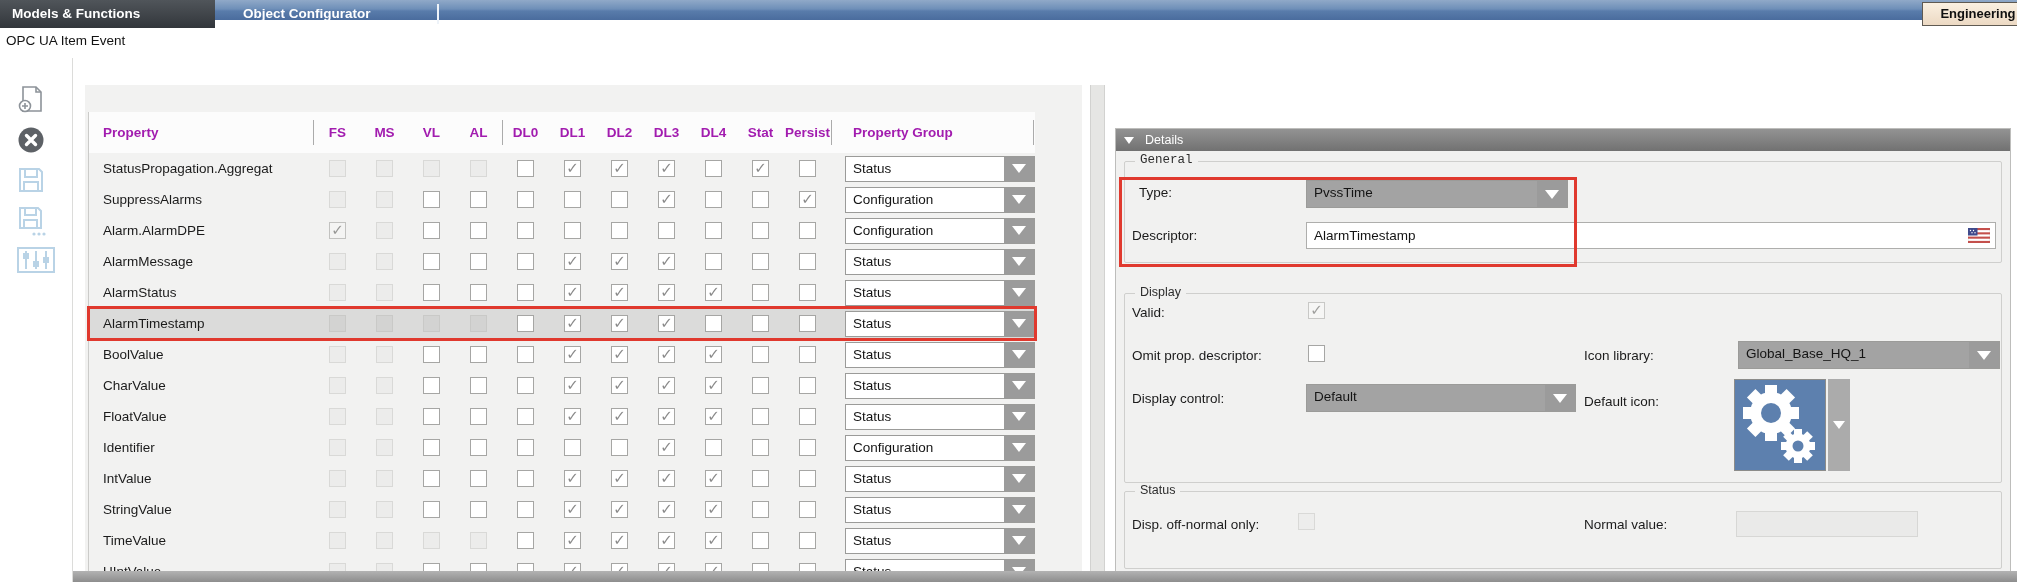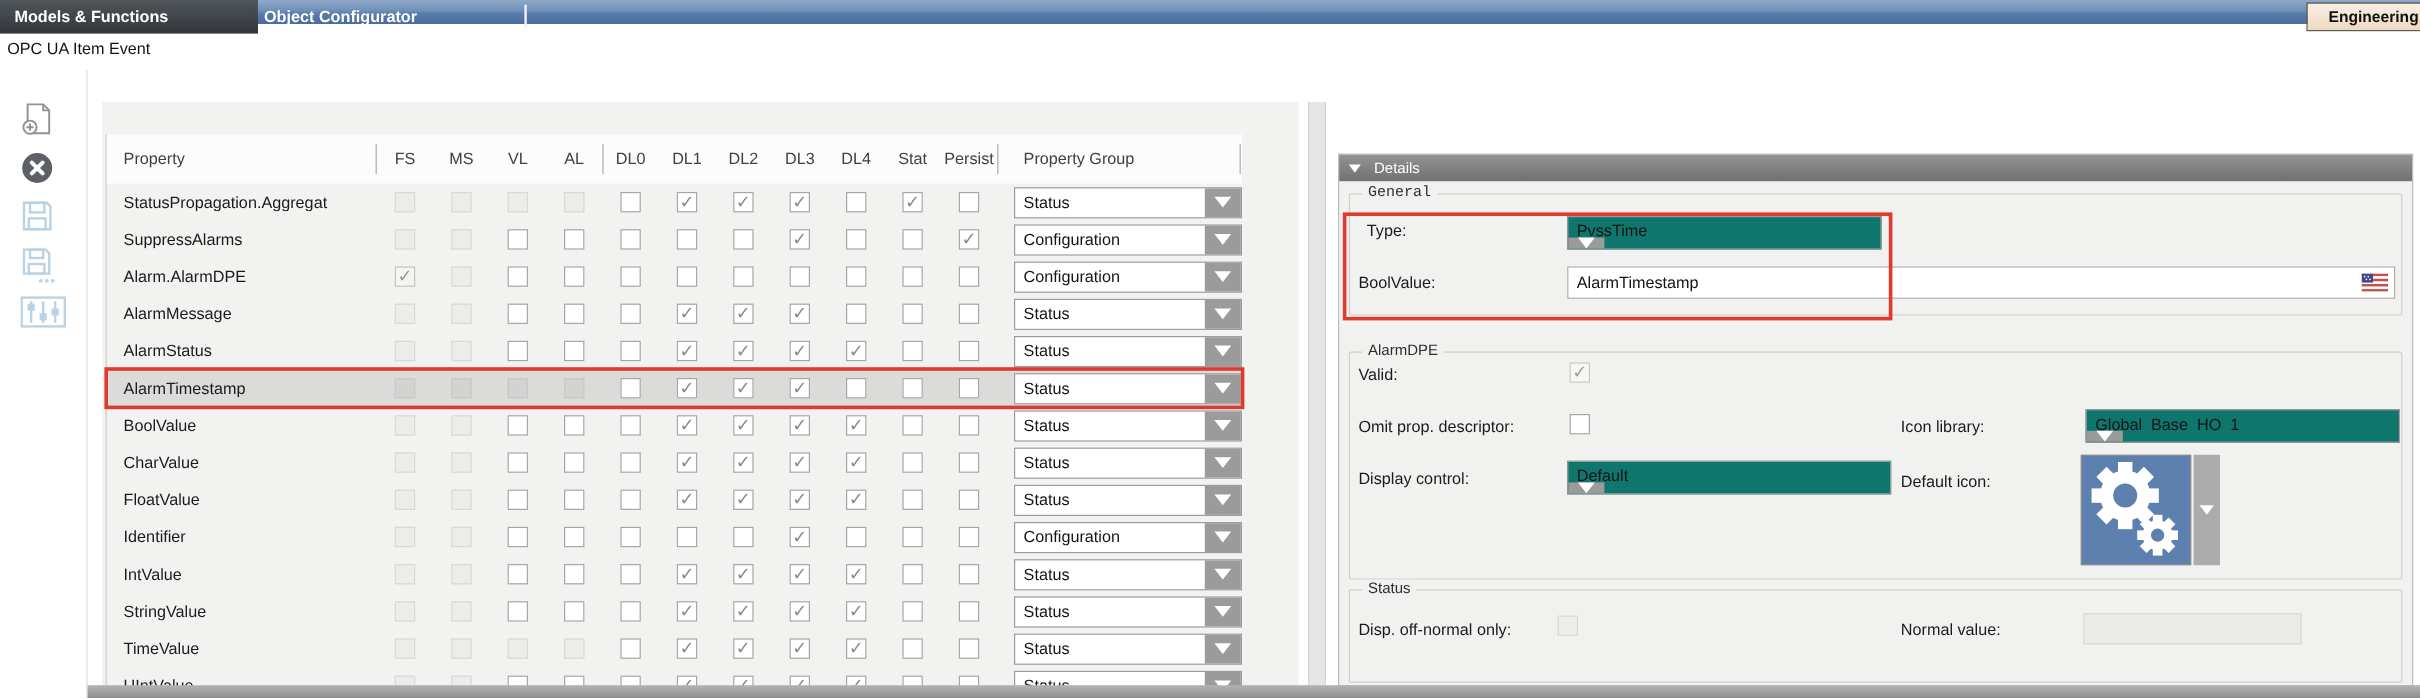--- a/index.html
+++ b/index.html
@@ -6,21 +6,21 @@
   body{
     width:2017px;height:582px;position:relative;overflow:hidden;background:#ffffff;
     font-family:"Liberation Sans",sans-serif;color:#141414;
   }
   
   .tabbar{position:absolute;left:0;top:0;width:2017px;height:20px;
     background:linear-gradient(#90a9c8,#6e8fb8 45%,#597cab 55%,#4a6c9d);}
   .tab-dark{position:absolute;left:0;top:0;width:215px;height:28px;box-sizing:border-box;
     background:linear-gradient(#50555a,#32363b);color:#fff;font-weight:bold;font-size:13.5px;
     line-height:28px;padding-left:12px;}
-  .tab-blue-label{position:absolute;left:220px;top:0;height:28px;line-height:28px;
+  .tab-blue-label{position:absolute;left:243px;top:0;height:28px;line-height:28px;
     color:#fff;font-weight:bold;font-size:13.5px;}
   .tab-sep{position:absolute;left:437px;top:4px;width:2px;height:20px;background:#eef3f9;}
   .engineering-btn{position:absolute;left:1922px;top:2px;width:112px;height:24px;box-sizing:border-box;
     background:linear-gradient(#faf0e1,#ecd9c3);border:1px solid #5f5a52;font-weight:bold;
     font-size:13px;color:#101010;text-align:center;line-height:21px;}
   .page-title{position:absolute;left:6px;top:33px;font-size:13.5px;color:#131313;}
 
   
   .toolbar{position:absolute;left:0;top:58px;width:72px;bottom:0;background:#fff;border-right:1px solid #dcdcda;}
   .tool{position:absolute;left:17px;width:30px;height:30px;cursor:default;}
@@ -30,21 +30,21 @@
   .panel-header{height:22px;background:linear-gradient(#939393,#717171);color:#fff;
     font-size:12.5px;display:flex;align-items:center;padding-left:8px;}
   .panel-header .hdr-lbl{margin-left:11px;}
   .tri-w{width:0;height:0;border-left:5px solid transparent;border-right:5px solid transparent;border-top:7px solid #fff;}
 
   
   .props-panel{position:absolute;left:85px;top:85px;width:997px;bottom:0;background:#f2f2f1;}
   .table{position:absolute;left:3px;top:27px;border-left:1px solid #cbcbc9;}
   .thead{display:grid;grid-template-columns:225px repeat(11,47px) 204px;height:41px;
     background:#fcfcfc;align-items:center;position:relative;width:946px;}
-  .th{font-weight:normal;font-size:13.5px;color:#404040;text-align:center;white-space:nowrap;}
+  .th{font-weight:bold;font-size:13.5px;color:#a21caf;text-align:center;white-space:nowrap;}
   .th-prop{text-align:left;padding-left:14px;}
   .th-group{text-align:left;padding-left:22px;}
   .vline{position:absolute;top:8px;width:1px;height:25px;background:#ababab;}
   .tbody{width:946px;}
   .row{display:grid;grid-template-columns:225px repeat(11,47px) 204px;height:31px;align-items:center;position:relative;}
   .prop{font-size:13.5px;color:#1b1b1b;padding-left:14px;white-space:nowrap;overflow:hidden;}
   .cbwrap{display:flex;justify-content:center;}
   .cb{width:17px;height:17px;background:#fff;border:1px solid #a6a6a4;box-sizing:border-box;position:relative;}
   .cb.checked::after{content:"\2713";font-family:"DejaVu Sans",sans-serif;position:absolute;left:50%;top:50%;
     transform:translate(-50%,-55%);font-size:15px;font-weight:bold;color:#8a8a8a;}
@@ -65,21 +65,21 @@
 
   
   .details-panel{position:absolute;left:1115px;top:128px;width:896px;height:444px;box-sizing:border-box;
     background:#f1f1f0;border:1px solid #bdbdbb;}
   .groupbox{position:absolute;left:8px;right:8px;border:1px solid #cfcfcd;border-radius:2px;}
   .gb-label{position:absolute;top:-9px;left:10px;background:#f1f1f0;padding:0 5px;font-size:12.5px;color:#2d2d2d;}
   #gb-general{top:32px;height:100px;font-family:Liberation Mono, monospace;}
   #gb-display{top:164px;height:188px;}
   #gb-status{top:362px;height:76px;}
   .dlabel{position:absolute;font-size:13.5px;color:#1b1b1b;white-space:nowrap;}
-  .ddx{position:absolute;display:flex;border:1px solid #9b9b99;background:#0f766e;box-sizing:border-box;height:28px;flex-direction:column;}
+  .ddx{position:absolute;display:flex;border:1px solid #9b9b99;background:#a3a3a3;box-sizing:border-box;height:28px;}
   .txt-input{position:absolute;background:#fff;border:1px solid #aeaeac;box-sizing:border-box;height:27px;
     font-size:13.5px;padding:5px 30px 0 7px;white-space:nowrap;overflow:hidden;}
   .flag{position:absolute;right:5px;top:5px;}
   .dcb{position:absolute;width:17px;height:17px;box-sizing:border-box;background:#fff;border:1px solid #a6a6a4;}
   .dcb.checked::after{content:"\2713";font-family:"DejaVu Sans",sans-serif;position:absolute;left:50%;top:50%;
     transform:translate(-50%,-55%);font-size:15px;font-weight:bold;color:#9f9f9d;}
   .dcb.disabled{background:#ededec;border-color:#d9d9d7;}
   .dcb.faded{background:#f6f6f5;border-color:#c8c8c6;}
   .norm-input{position:absolute;background:#eaeae9;border:1px solid #d7d7d5;box-sizing:border-box;}
   .icon-btn{position:absolute;left:618px;top:250px;width:92px;height:92px;background:#5d80ae;
@@ -803,42 +803,42 @@
   <div class="groupbox" id="gb-general">
     <span class="gb-label">General</span>
   </div>
   <div class="dlabel" style="left:23px;top:56px">Type:</div>
   <div class="ddx" style="left:190px;top:51px;width:262px">
     <span class="dd-val">PvssTime</span>
     <span class="dd-btn">
       <span class="tri"></span>
     </span>
   </div>
-  <div class="dlabel" style="left:16px;top:99px">BoolValue:</div>
+  <div class="dlabel" style="left:16px;top:99px">Descriptor:</div>
   <div class="txt-input" style="left:190px;top:93px;width:690px">
     <span>AlarmTimestamp</span>
     <span class="flag">
       <svg width="22" height="15" viewBox="0 0 22 15">
         <rect width="22" height="15" fill="#fff" stroke="#c9c9c7" stroke-width="0.5"></rect>
         <rect y="0" width="22" height="2.1" fill="#c4504c"></rect>
         <rect y="4.3" width="22" height="2.1" fill="#c4504c"></rect>
         <rect y="8.6" width="22" height="2.1" fill="#c4504c"></rect>
         <rect y="12.9" width="22" height="2.1" fill="#c4504c"></rect>
         <rect width="9.5" height="7.5" fill="#3f4a8c"></rect>
         <circle cx="2.5" cy="2.5" r="0.7" fill="#fff"></circle>
           <circle cx="5.5" cy="2.5" r="0.7" fill="#fff"></circle>
         <circle cx="4" cy="4.8" r="0.7" fill="#fff"></circle>
           <circle cx="7" cy="4.8" r="0.7" fill="#fff"></circle>
       </svg>
     </span>
   </div>
   <div class="redbox" id="redbox-general"></div>
 
   <div class="groupbox" id="gb-display">
-    <span class="gb-label">AlarmDPE</span>
+    <span class="gb-label">Display</span>
   </div>
   <div class="dlabel" style="left:16px;top:176px">Valid:</div>
   <span class="dcb faded checked" style="left:192px;top:173px"></span>
 
   <div class="dlabel" style="left:16px;top:219px">Omit prop. descriptor:</div>
   <span class="dcb" style="left:192px;top:216px"></span>
 
   <div class="dlabel" style="left:468px;top:219px">Icon library:</div>
   <div class="ddx" style="left:622px;top:212px;width:262px">
     <span class="dd-val">Global_Base_HQ_1</span>

